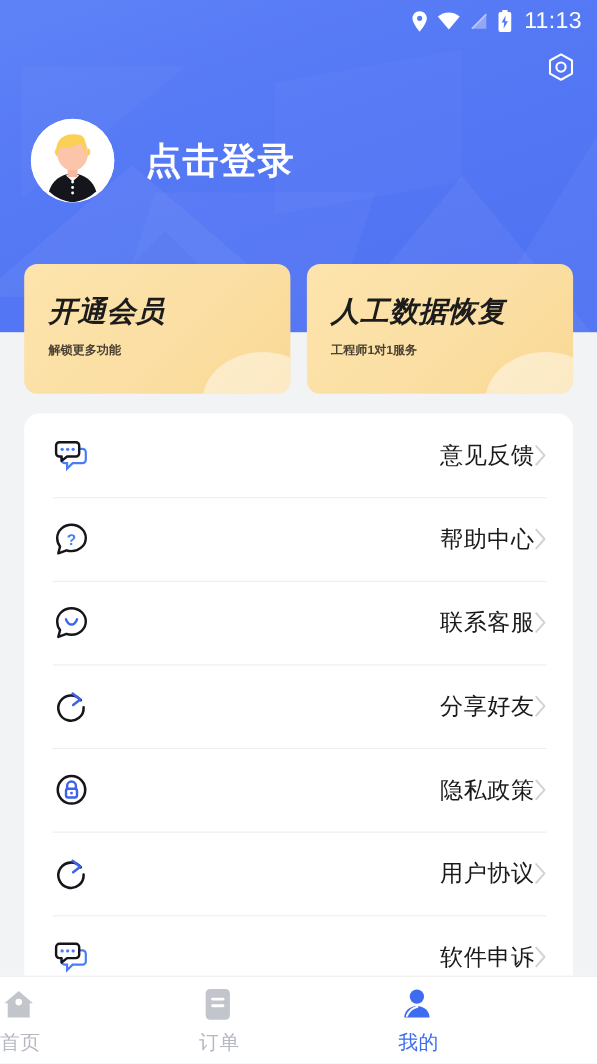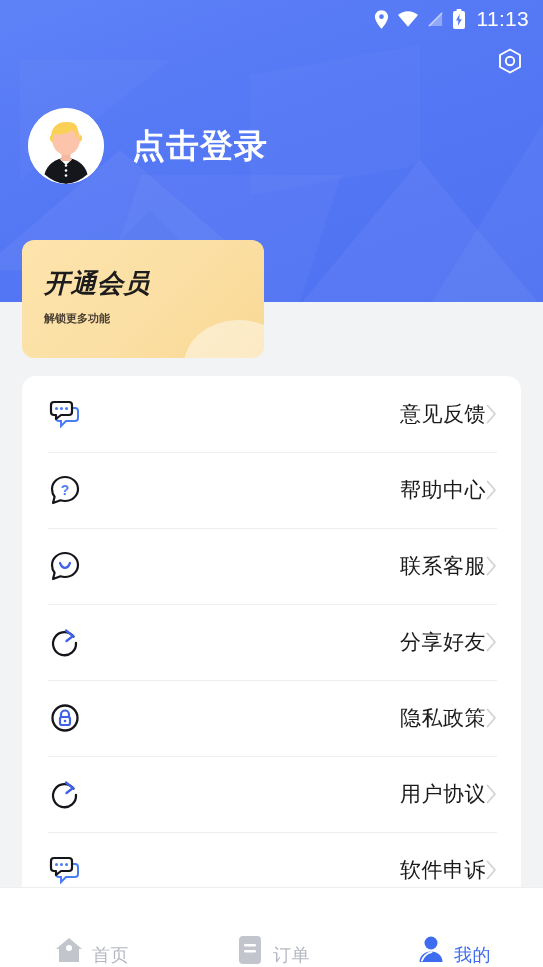--- a/index.html
+++ b/index.html
@@ -130,22 +130,22 @@
     width: 11px; height: 20px; flex: 0 0 11px; opacity: .85;
   }
 
   
   .tabbar {
     position: absolute; left: 0; bottom: 0; width: 543px; height: 80px;
     background: #ffffff; display: flex;
     border-top: 1px solid #eeeeee;
   }
   .tab {
-    flex: 1; display: flex; flex-direction: row;
-    align-items: flex-end; justify-content: center; gap: 6px; cursor: pointer;
+    flex: 1; display: flex; flex-direction: column;
+    align-items: flex-start; justify-content: center; gap: 6px; cursor: pointer;
   }
   .tab-icon { width: 34px; height: 34px; display: flex; align-items: center; justify-content: center; }
   .tab-label { font-size: 18px; color: #b5b8c2; letter-spacing: .5px; }
   .tab.active .tab-label { color: #3d6cf0; }
 </style>
 </head>
 <body>
 
 <div id="app">
 
@@ -212,20 +212,24 @@
       </svg>
     </div>
     <div class="login-text">点击登录</div>
   </div>
 
   <div class="promos">
     <div class="promo">
       <div class="promo-title">开通会员</div>
       <div class="promo-sub">解锁更多功能</div>
     </div>
+    <div class="promo">
+      <div class="promo-title">人工数据恢复</div>
+      <div class="promo-sub">工程师1对1服务</div>
+    </div>
   </div>
 
   <div class="list-card">
 
     <div class="row">
       <span class="row-icon">
         <svg width="32" height="30" viewBox="0 0 32 30">
           <path d="M10 9h16a3 3 0 0 1 3 3v7a3 3 0 0 1-3 3h-9l-5 5v-5h-2a3 3 0 0 1-3-3v-7a3 3 0 0 1 3-3z" fill="none" stroke="#4a7cf6" stroke-width="2"></path>
           <path d="M5 3h15a3 3 0 0 1 3 3v7a3 3 0 0 1-3 3h-8l-5 4v-4H5a3 3 0 0 1-3-3V6a3 3 0 0 1 3-3z" fill="#ffffff" stroke="#15151c" stroke-width="2.2" stroke-linejoin="round"></path>
           <circle cx="7.5" cy="9.5" r="1.5" fill="#4a7cf6"></circle>

